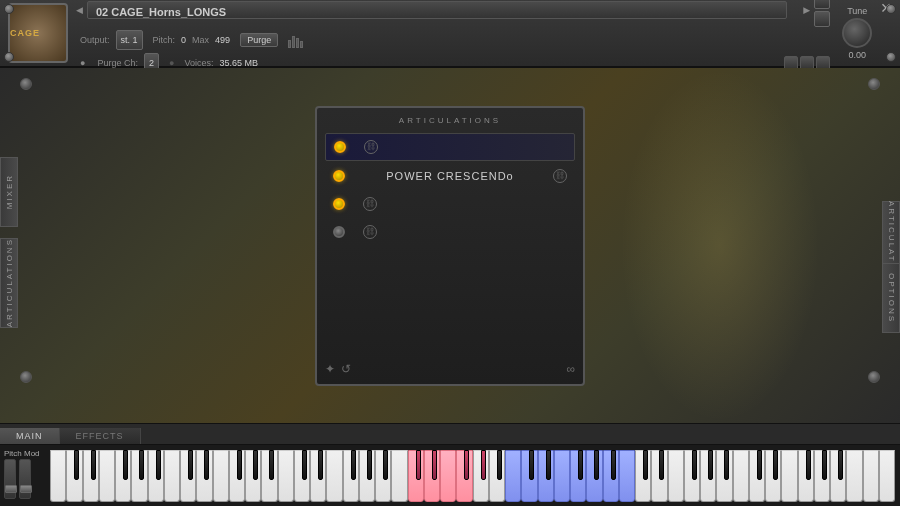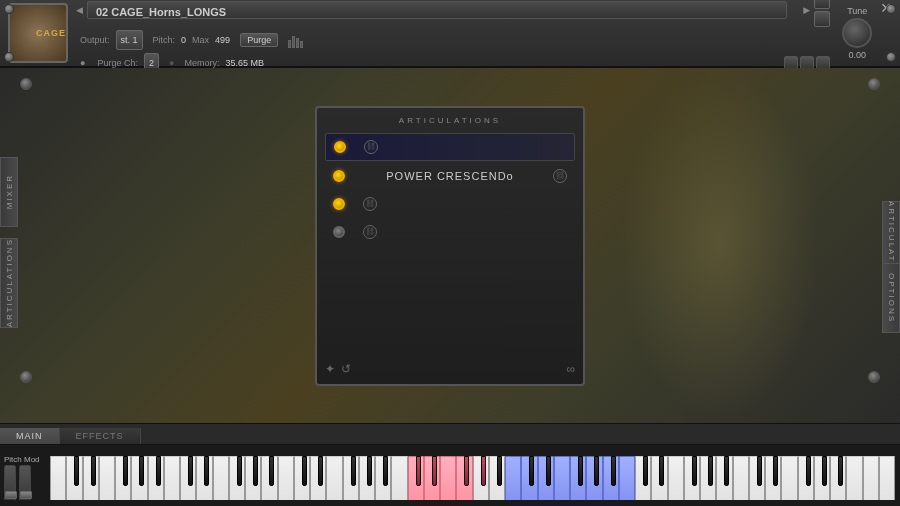--- a/index.html
+++ b/index.html
@@ -23,21 +23,21 @@
     }
 
     #logo-area {
       width: 60px;
       height: 60px;
       background: radial-gradient(circle, #8b7355, #4a3820);
       border: 2px solid #666;
       border-radius: 4px;
       display: flex;
       align-items: center;
-      justify-content: flex-end;
+      justify-content: flex-start;
       margin-right: 8px;
     }
 
     #logo-text {
       color: #d4a843;
       font-size: 9px;
       font-weight: bold;
       text-align: center;
       letter-spacing: 1px;
     }
@@ -392,24 +392,23 @@
     }
 
     .bottom-tab.inactive {
       background: linear-gradient(to bottom, #3a3a3a, #2a2a2a);
       color: #777;
     }
 
     
     #piano-area {
       background: #1a1a1a;
-      height: 49px;
+      height: 61px;
       position: relative;
       overflow: hidden;
-      margin-top: 6px;
     }
 
     #pitch-mod-label {
       position: absolute;
       left: 4px;
       top: 4px;
       color: #aaa;
       font-size: 8px;
     }
 
@@ -553,21 +552,21 @@
     </div>
 
     <div style="display:flex; align-items:center; gap:10px; padding-left:4px;">
       <span style="color:#888; font-size:9px; margin-right:2px;">●</span>
       <div class="control-row">
         <span class="control-label">Purge Ch:</span>
         <button class="dropdown-btn">2</button>
       </div>
       <span style="color:#555; font-size:9px;">●</span>
       <div class="control-row">
-        <span class="control-label">Memory:</span>
+        <span class="control-label">Voices:</span>
         <span class="control-value">35.65 MB</span>
       </div>
 
       <div style="display:flex; gap:2px; margin-left:auto;">
         <div style="width:14px; height:14px; background:linear-gradient(to bottom,#555,#333); border:1px solid #555; border-radius:2px; cursor:pointer;"></div>
         <div style="width:14px; height:14px; background:linear-gradient(to bottom,#555,#333); border:1px solid #555; border-radius:2px; cursor:pointer;"></div>
         <div style="width:14px; height:14px; background:linear-gradient(to bottom,#555,#333); border:1px solid #555; border-radius:2px; cursor:pointer;"></div>
       </div>
     </div>
   </div>

